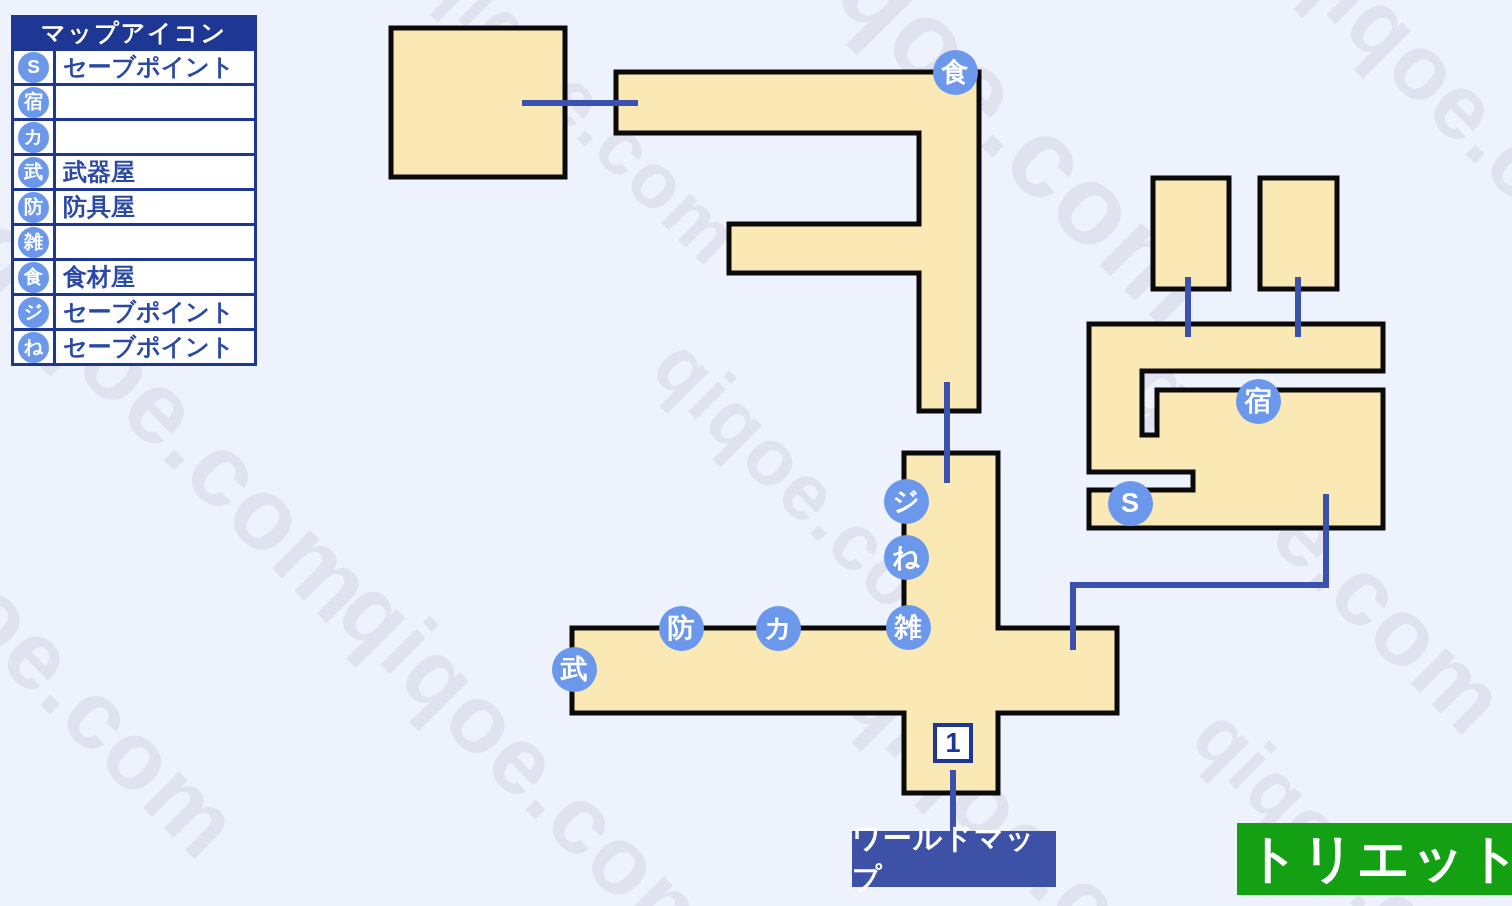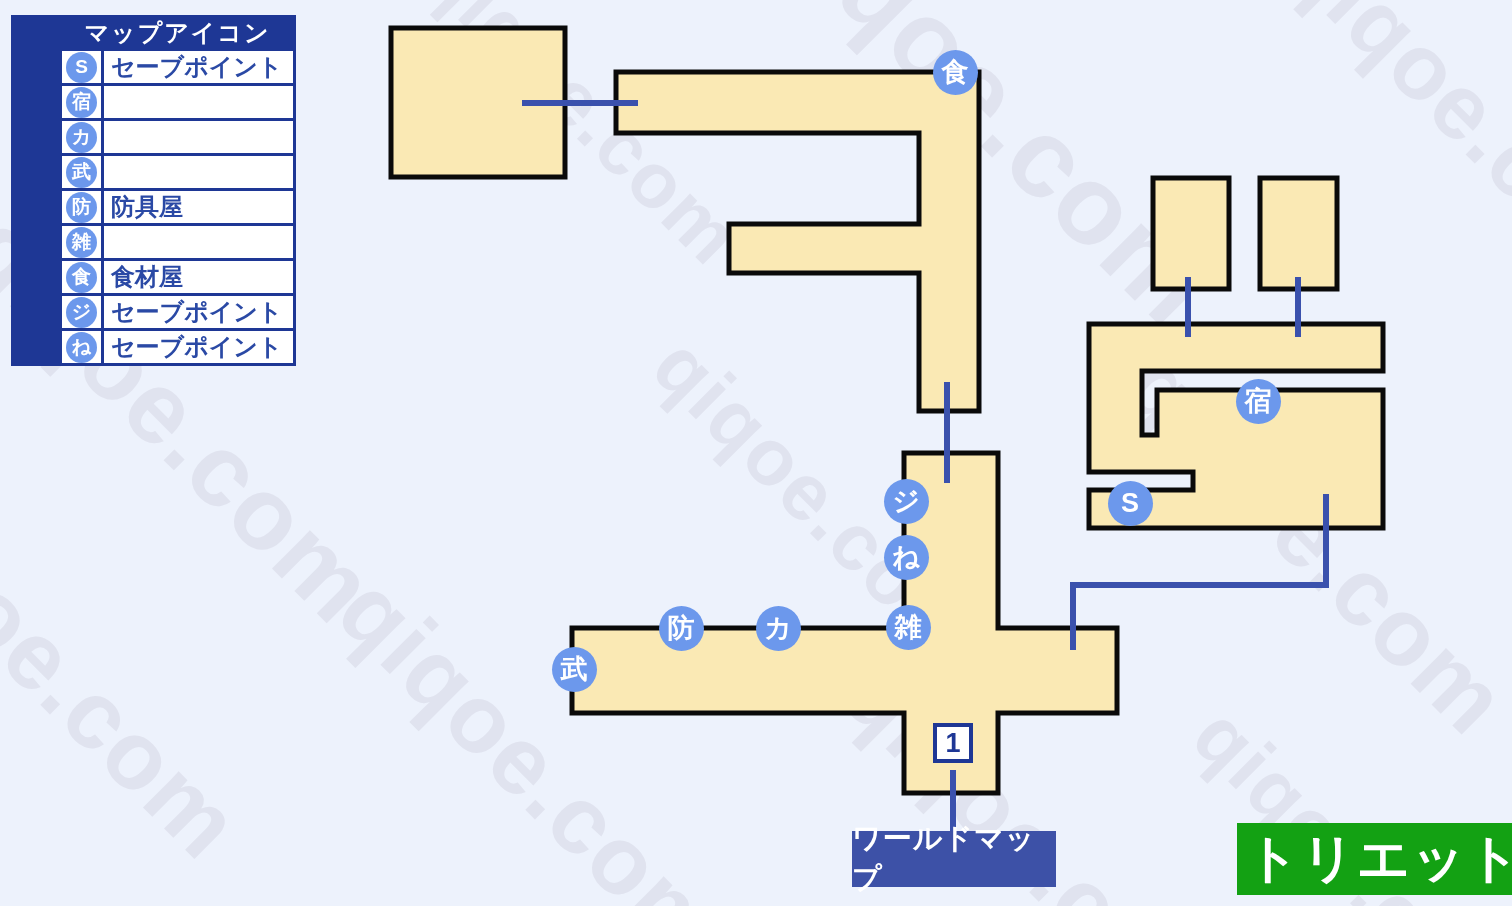--- a/index.html
+++ b/index.html
@@ -16,22 +16,22 @@
   
   .watermark{position:absolute;color:var(--watermark);font-weight:bold;
     transform:rotate(45deg);transform-origin:left top;white-space:nowrap;
     user-select:none;letter-spacing:2px;}
 
   .map-svg{position:absolute;left:0;top:0;}
   .map-shape{fill:var(--path-fill);stroke:var(--path-outline);stroke-width:5;stroke-linejoin:miter;}
   .connector{fill:none;stroke:var(--connector);stroke-width:6;}
 
   
-  .legend{position:absolute;left:11px;top:15px;width:285px;
-    border:3px solid var(--legend-navy);background:var(--legend-navy);padding-left:48px;}
+  .legend{position:absolute;left:11px;top:15px;width:246px;
+    border:3px solid var(--legend-navy);background:var(--legend-navy);}
   .legend-header{height:30px;display:flex;align-items:center;justify-content:center;
     color:#fff;font-weight:bold;font-size:24px;letter-spacing:2px;background:var(--legend-navy);}
   .legend-row{display:flex;align-items:stretch;background:#fff;border-top:3px solid var(--legend-navy);height:35px;}
   .legend-icon-cell{width:42px;display:flex;align-items:center;justify-content:center;
     border-right:3px solid var(--legend-navy);}
   .legend-icon{width:31px;height:31px;border-radius:50%;background:var(--marker-blue);
     color:#fff;font-weight:bold;font-size:19px;display:flex;align-items:center;justify-content:center;}
   .legend-label{flex:1;display:flex;align-items:center;padding-left:7px;
     color:var(--legend-text);font-weight:bold;font-size:24px;white-space:nowrap;letter-spacing:0px;text-align:right;}
 
@@ -103,20 +103,21 @@
   <div class="legend-row">
     <div class="legend-icon-cell">
       <span class="legend-icon">カ</span>
     </div>
   </div>
 
   <div class="legend-row">
     <div class="legend-icon-cell">
       <span class="legend-icon">武</span>
     </div>
+    <div class="legend-label">武器屋</div>
   </div>
 
   <div class="legend-row">
     <div class="legend-icon-cell">
       <span class="legend-icon">防</span>
     </div>
     <div class="legend-label">防具屋</div>
   </div>
 
   <div class="legend-row">

